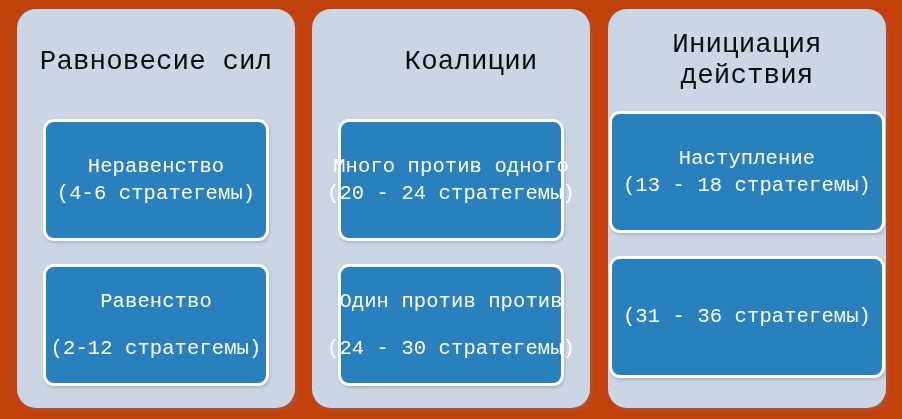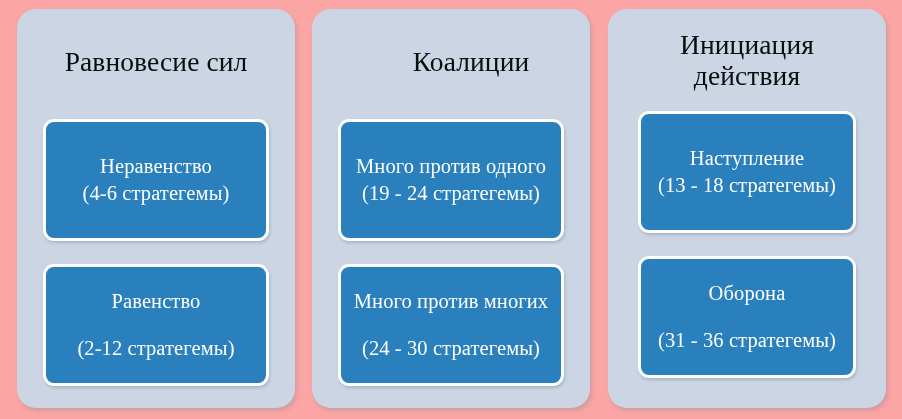--- a/index.html
+++ b/index.html
@@ -11,21 +11,22 @@
     width: 902px;
     height: 419px;
     overflow: hidden;
     font-family: "Liberation Serif", "DejaVu Serif", serif;
   }
 
   #diagram {
     position: relative;
     width: 902px;
     height: 419px;
-    background: #fca5a5;
+    background: #c2410c;
+    font-family: Liberation Mono, monospace;
   }
 
   .panel {
     position: absolute;
     top: 9px;
     width: 278px;
     height: 399px;
     background: #cbd5e4;
     border-radius: 19px;
     box-shadow: 2px 3px 4px rgba(120,130,145,0.30);
@@ -71,21 +72,21 @@
     border-radius: 11px;
     box-sizing: border-box;
     display: flex;
     flex-direction: column;
     align-items: center;
     justify-content: center;
     color: #ffffff;
     box-shadow: 1px 2px 3px rgba(110,125,140,0.35);
   }
   .panel-1 .box, .panel-2 .box { width: 226px; }
-  .panel-3 .box { width: 218px; }
+  .panel-3 .box { width: 276px; }
 
   .box + .box { margin-top: 23px; gap: 19px; }
 
   .box-line {
     font-size: 20.5px;
     line-height: 1.33;
     text-align: center;
     white-space: nowrap;
     letter-spacing: 0.1px;
   }
@@ -111,39 +112,38 @@
         <div class="box-line range">(2-12 стратегемы)</div>
       </div>
     </div>
   </div>
 
   <div class="panel panel-2">
     <div class="panel-title">Коалиции</div>
     <div class="boxes">
       <div class="box">
         <div class="box-line">Много против одного</div>
-        <div class="box-line range">(19 - 24 стратегемы)</div>
+        <div class="box-line range">(20 - 24 стратегемы)</div>
       </div>
       <div class="box">
-        <div class="box-line">Много против многих</div>
+        <div class="box-line">Один против против</div>
         <div class="box-line range">(24 - 30 стратегемы)</div>
       </div>
     </div>
   </div>
 
   <div class="panel panel-3">
     <div class="panel-title">
       <span>Инициация</span><br>
       <span>действия</span>
     </div>
     <div class="boxes">
       <div class="box">
         <div class="box-line">Наступление</div>
         <div class="box-line range">(13 - 18 стратегемы)</div>
       </div>
       <div class="box">
-        <div class="box-line">Оборона</div>
         <div class="box-line range">(31 - 36 стратегемы)</div>
       </div>
     </div>
   </div>
 
 </div>
 
 </body></html>

